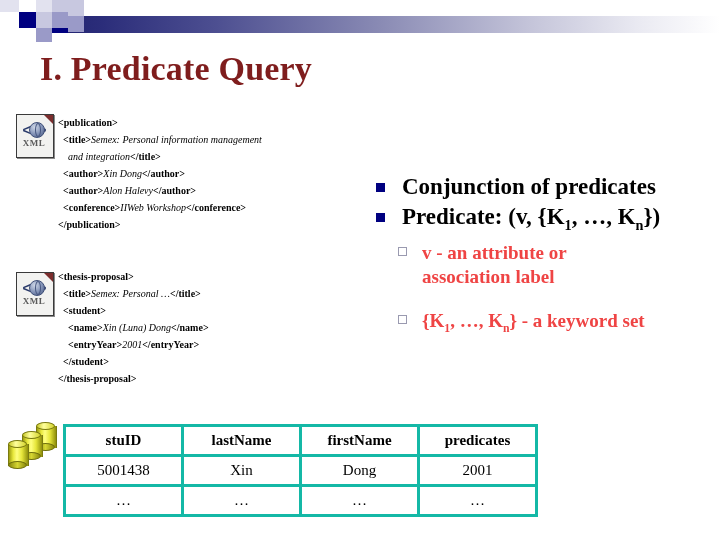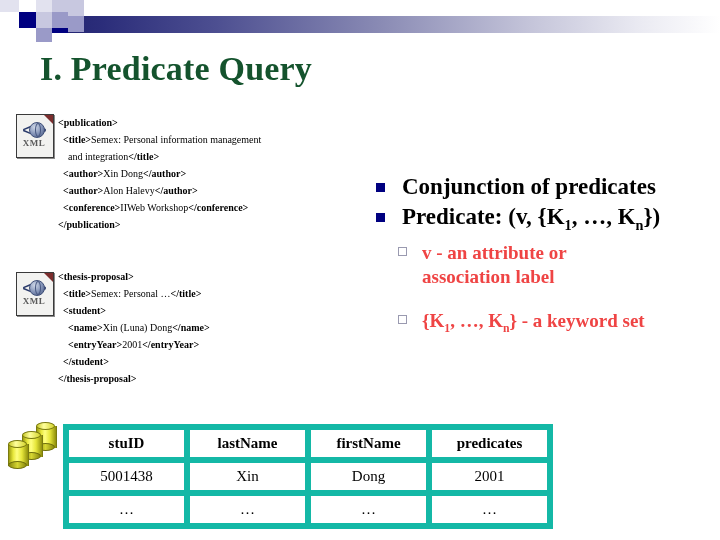--- a/index.html
+++ b/index.html
@@ -24,21 +24,21 @@
   #banner .sq.d  { background:#000080; }
   #banner .sq.m  { background:#9a9ac8; }
   #banner .sq.l  { background:#c8c8e0; }
   #banner .sq.xl { background:#e2e2ef; }
 
   
   #page-title {
     position:absolute; left:40px; top:50px;
     font-size: 34px; font-weight: 700; letter-spacing: .2px;
     font-family: "Liberation Serif", "DejaVu Serif", serif;
-    color:#14532d;
+    color:#7f1d1d;
   }
 
   
   .xml-icon { position:absolute; width:40px; height:44px; }
   .xml-icon .page {
     position:absolute; left:0; top:0; width:36px; height:42px;
     background:#f2f2f0; border:1px solid #3a3a3a;
     box-shadow: 1px 1px 0 #8a8a8a;
   }
   .xml-icon .fold {
@@ -92,21 +92,21 @@
   #db-icon .c2 { left:14px; top:11px; }
   #db-icon .c3 { left:28px; top:2px;  }
 
   
   .xml-block {
     position:absolute;
     font-family:"Liberation Serif", "DejaVu Serif", serif;
     font-size:10px; line-height:17px; color:#000; white-space:pre;
   }
   .xml-block .t { font-weight:700; }
-  .xml-block .v { font-weight:400; }
+  .xml-block .v { font-weight:400;font-style:italic; }
   .xml-block .line { height:17px; }
 
   
   #rightcol { position:absolute; left:374px; top:172px; width:346px; }
   .lvl1 {
     position:relative; padding-left:28px;
     font-size:23px; font-weight:700; line-height:29px; color:#000;
     font-family:"Liberation Serif","DejaVu Serif",serif;
     margin-bottom:1px;
   }
@@ -125,21 +125,21 @@
   }
   sub { font-size:.62em; }
 
   
   #result-table {
     position:absolute; left:63px; top:424px;
     border-collapse:collapse; border:3px solid #000;
     table-layout:fixed;
   }
   #result-table th, #result-table td {
-    border:6px solid #14b8a6;
+    border:3px solid #14b8a6;
     width:115px; height:27px;
     text-align:center; vertical-align:middle;
     font-family:"Liberation Serif","DejaVu Serif",serif;
     font-size:15px; padding:0;
   }
   #result-table th { font-weight:700; }
   #result-table td { font-weight:400; }
 </style>
 </head>
 <body>

